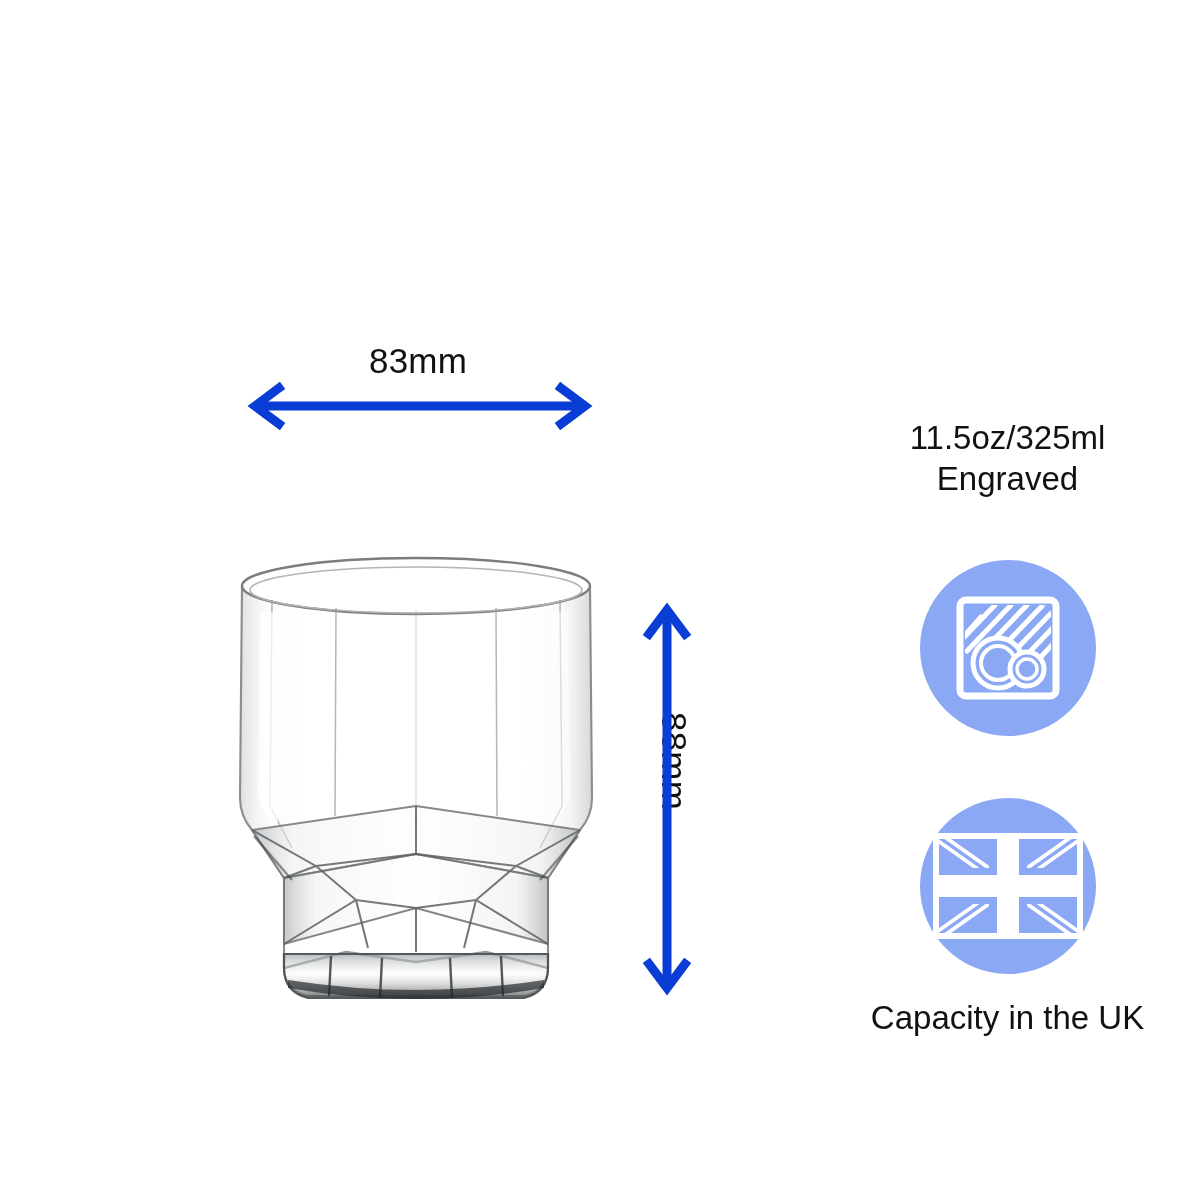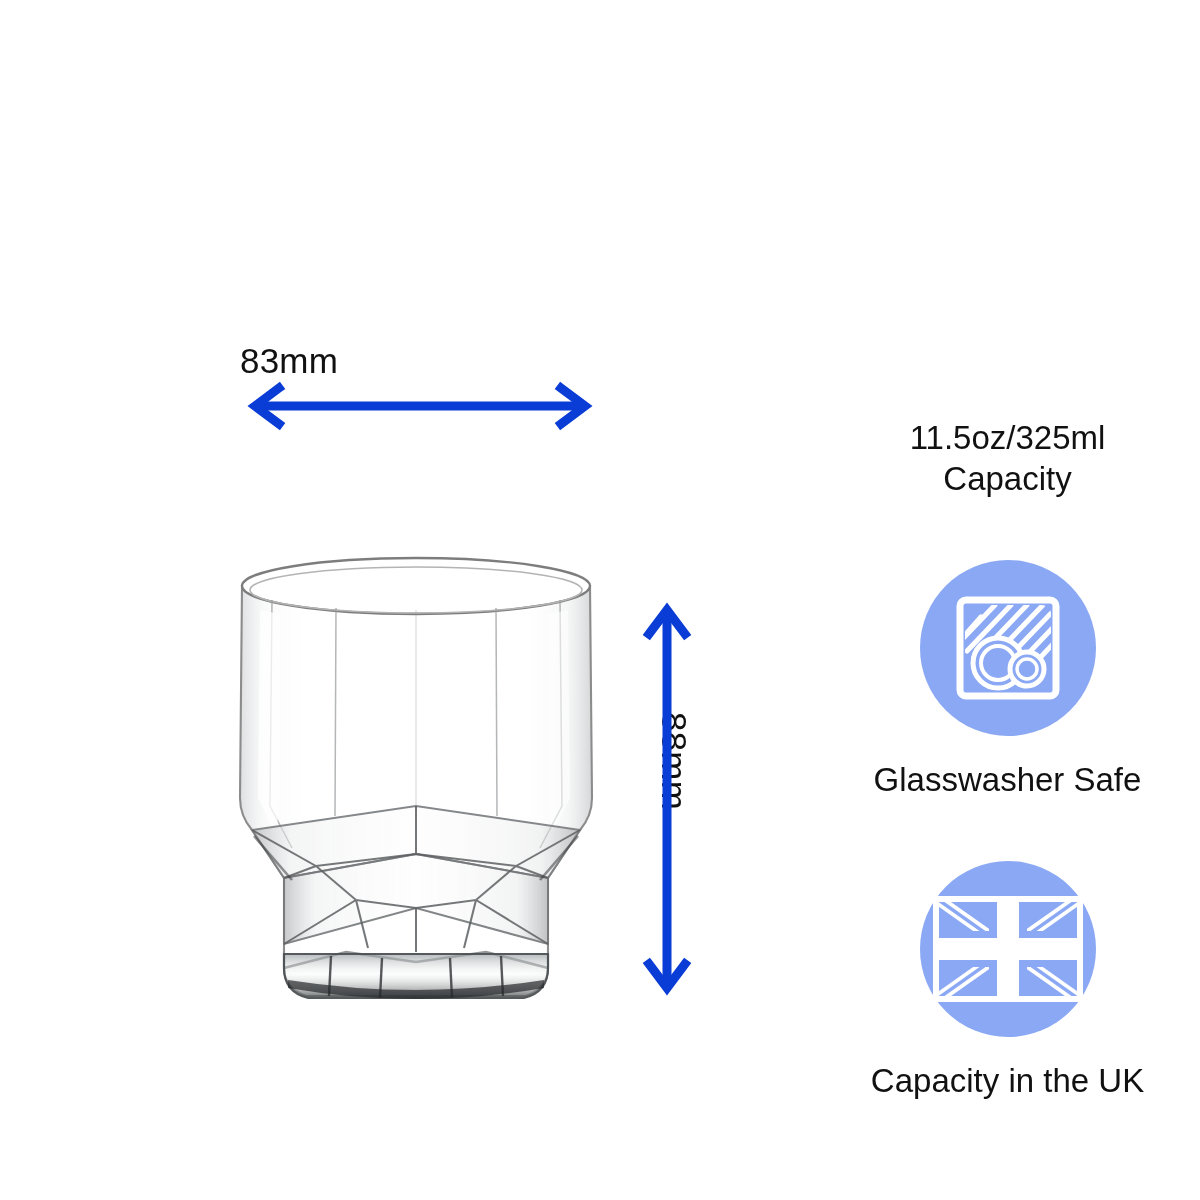--- a/index.html
+++ b/index.html
@@ -23,24 +23,24 @@
   
   .dim-label {
     position: absolute;
     color: #111111;
     font-size: 35px;
     font-weight: 500;
     letter-spacing: .2px;
     white-space: nowrap;
   }
   #width-label {
-    left: 240px;
+    left: 253px;
     top: 341px;
     width: 330px;
-    text-align: left;
+    text-align: center;
   }
   #height-label {
     left: 0;
     top: 0;
     transform: translate(694px, 712px) rotate(90deg);
     transform-origin: 0 0;
   }
 
   .arrow-svg {
     position: absolute;
@@ -211,21 +211,21 @@
         <path d="M 254,410 L 256,450"></path>
         <path d="M 305,408 L 307,448"></path>
       </g>
       <path d="M 92,440 Q 220,462 348,440 L 348,432 Q 220,452 92,432 Z" fill="#262a2c" opacity="0.7"></path>
     </svg>
   </div>
 
   <div id="feature-column">
 
     <div id="capacity-text">11.5oz/325ml
-Capacity</div>
+Engraved</div>
 
     <div class="feature" id="feature-glasswasher">
       <div class="badge" style="background:#8ba8f4;">
         <svg width="118" height="118" viewBox="0 0 118 118">
           <defs>
             <clipPath id="dwClip">
               <rect x="16" y="16" width="86" height="86" rx="9" ry="9"></rect>
             </clipPath>
           </defs>
 
@@ -241,21 +241,20 @@
             <line x1="88" y1="72" x2="120" y2="38"></line>
             <line x1="16" y1="46" x2="32" y2="28"></line>
           </g>
 
           <circle cx="49" cy="74" r="25" fill="#8ba8f4" stroke="#ffffff" stroke-width="5"></circle>
           <circle cx="49" cy="74" r="17" fill="#8ba8f4" stroke="#ffffff" stroke-width="4"></circle>
           <circle cx="78" cy="80" r="17" fill="#8ba8f4" stroke="#ffffff" stroke-width="5"></circle>
           <circle cx="78" cy="80" r="10" fill="#8ba8f4" stroke="#ffffff" stroke-width="3.5"></circle>
         </svg>
       </div>
-      <div class="feature-label">Glasswasher Safe</div>
     </div>
 
     <div class="feature" id="feature-uk">
       <div class="badge" style="background:#8ba8f4;">
         <svg width="150" height="106" viewBox="0 0 150 106">
           <defs>
             <clipPath id="ukClip">
               <rect x="3" y="3" width="144" height="100"></rect>
             </clipPath>
           </defs>

